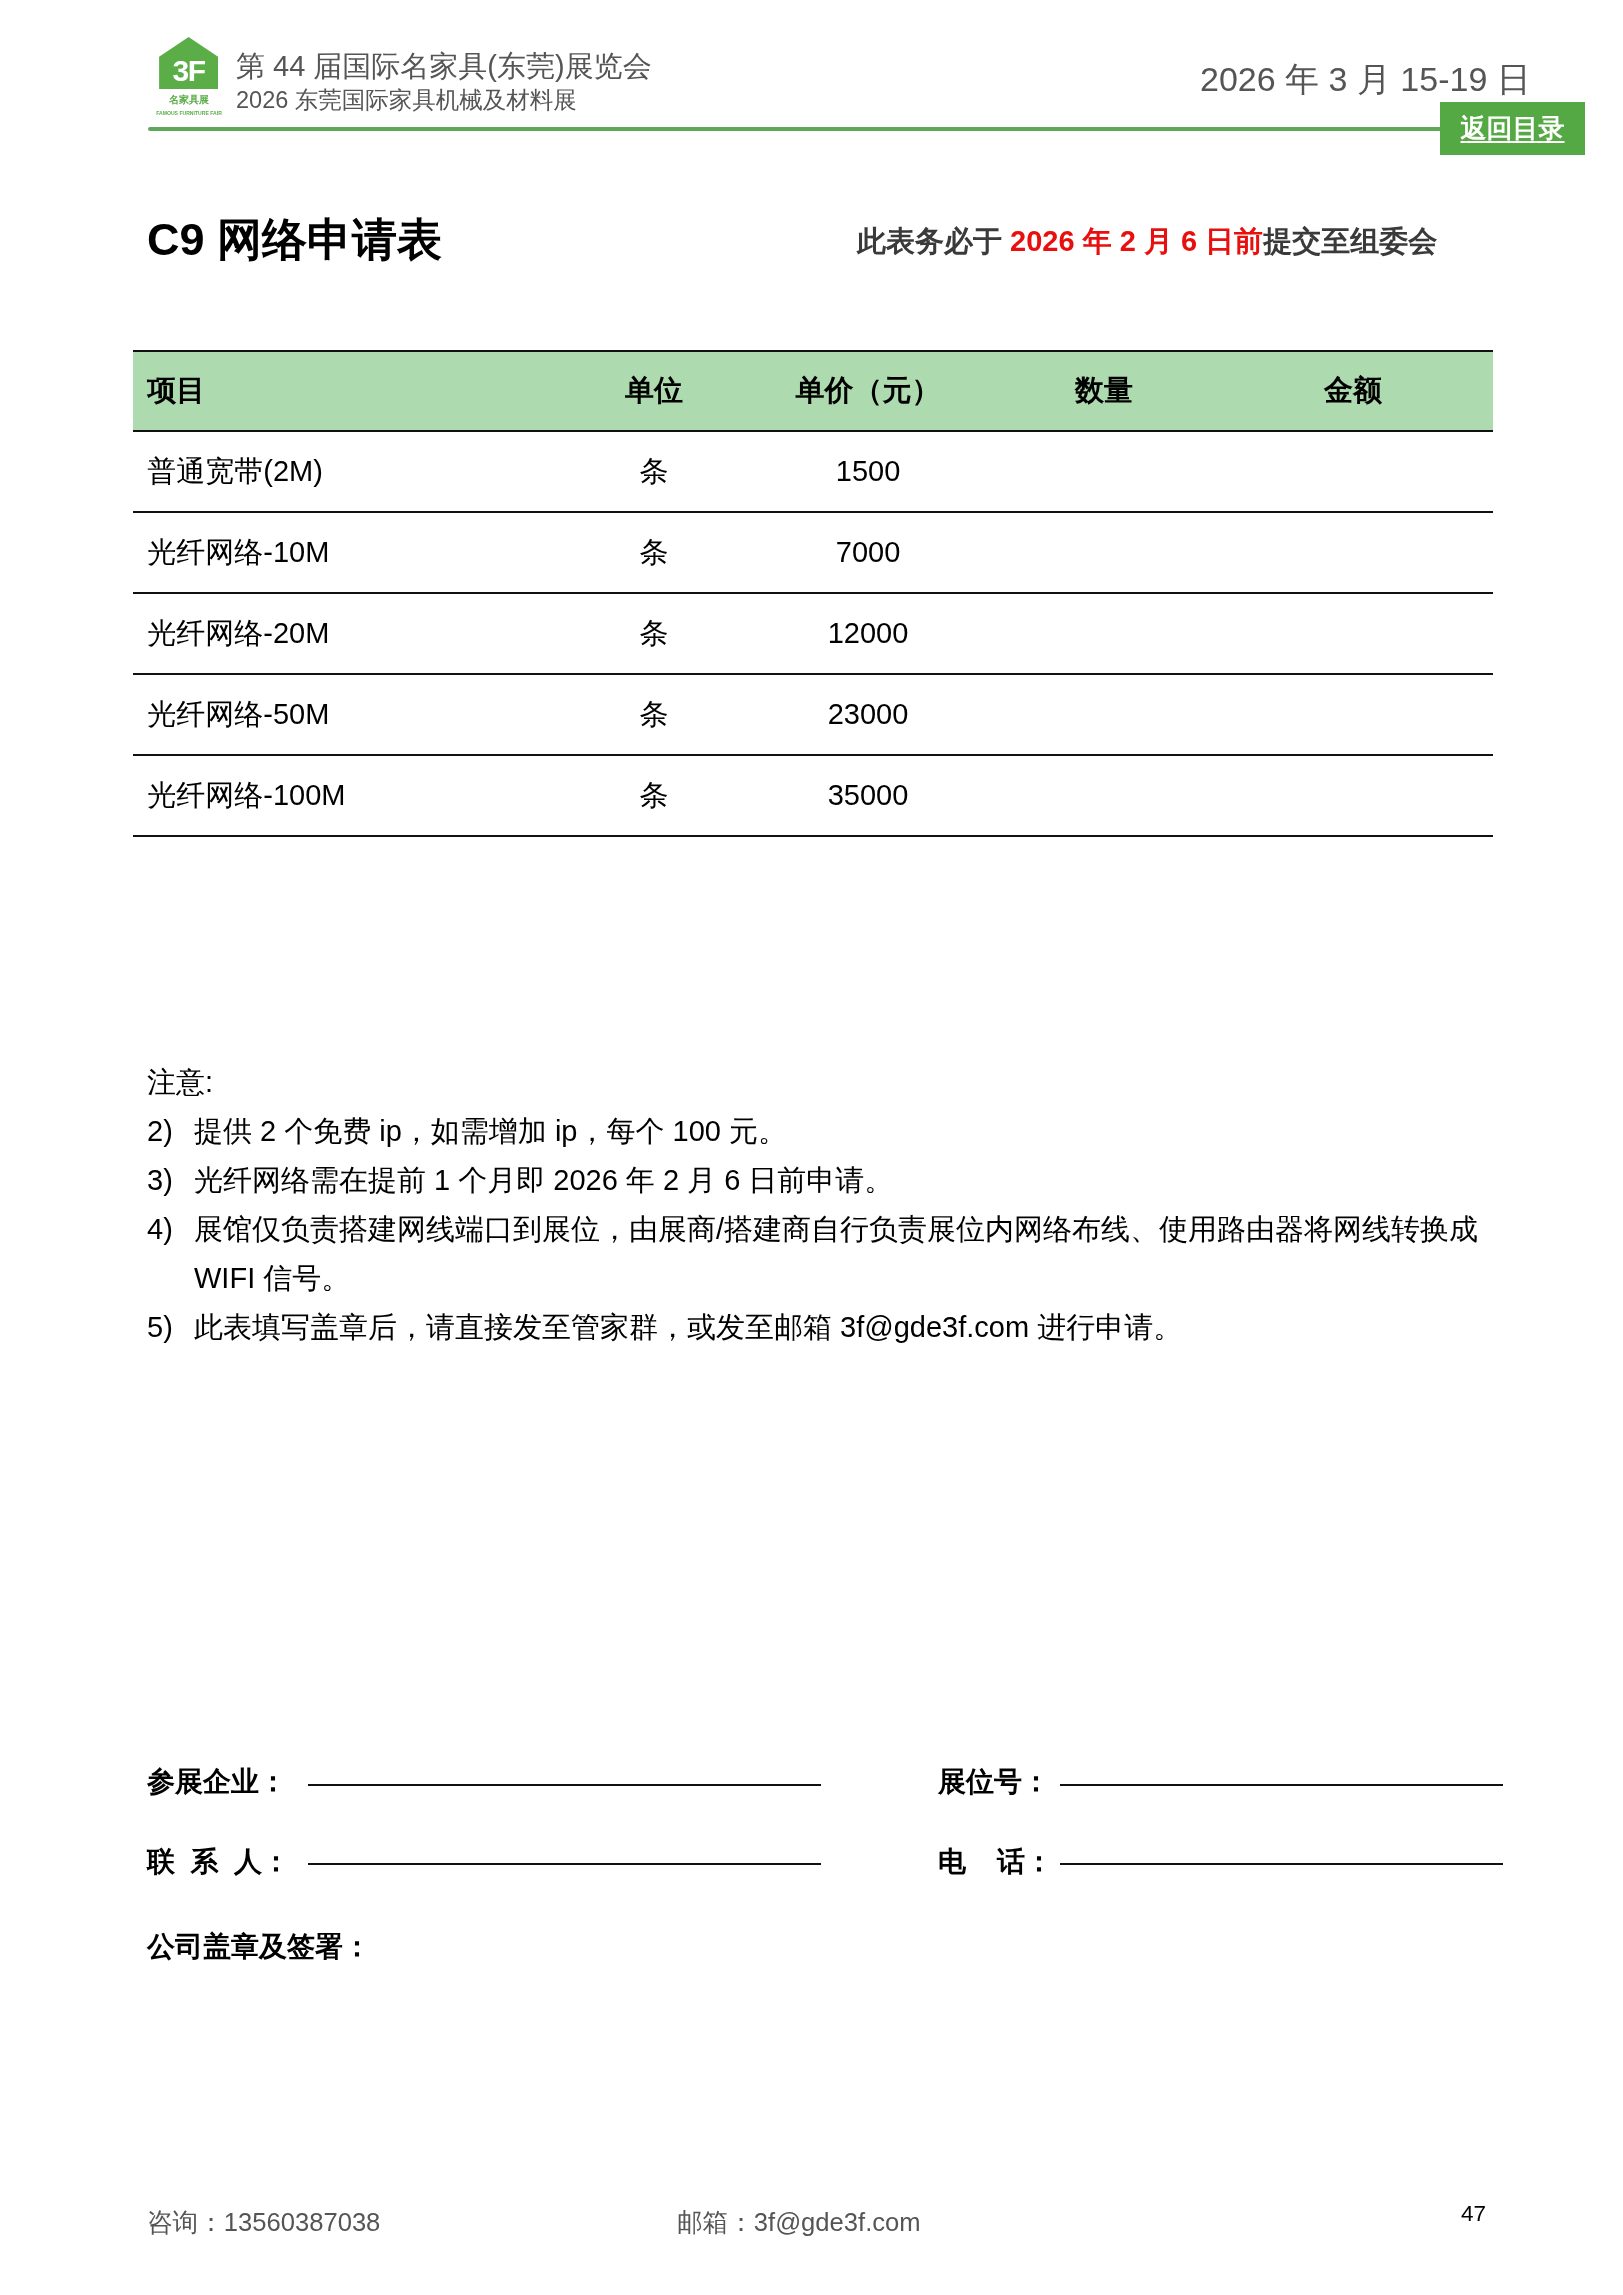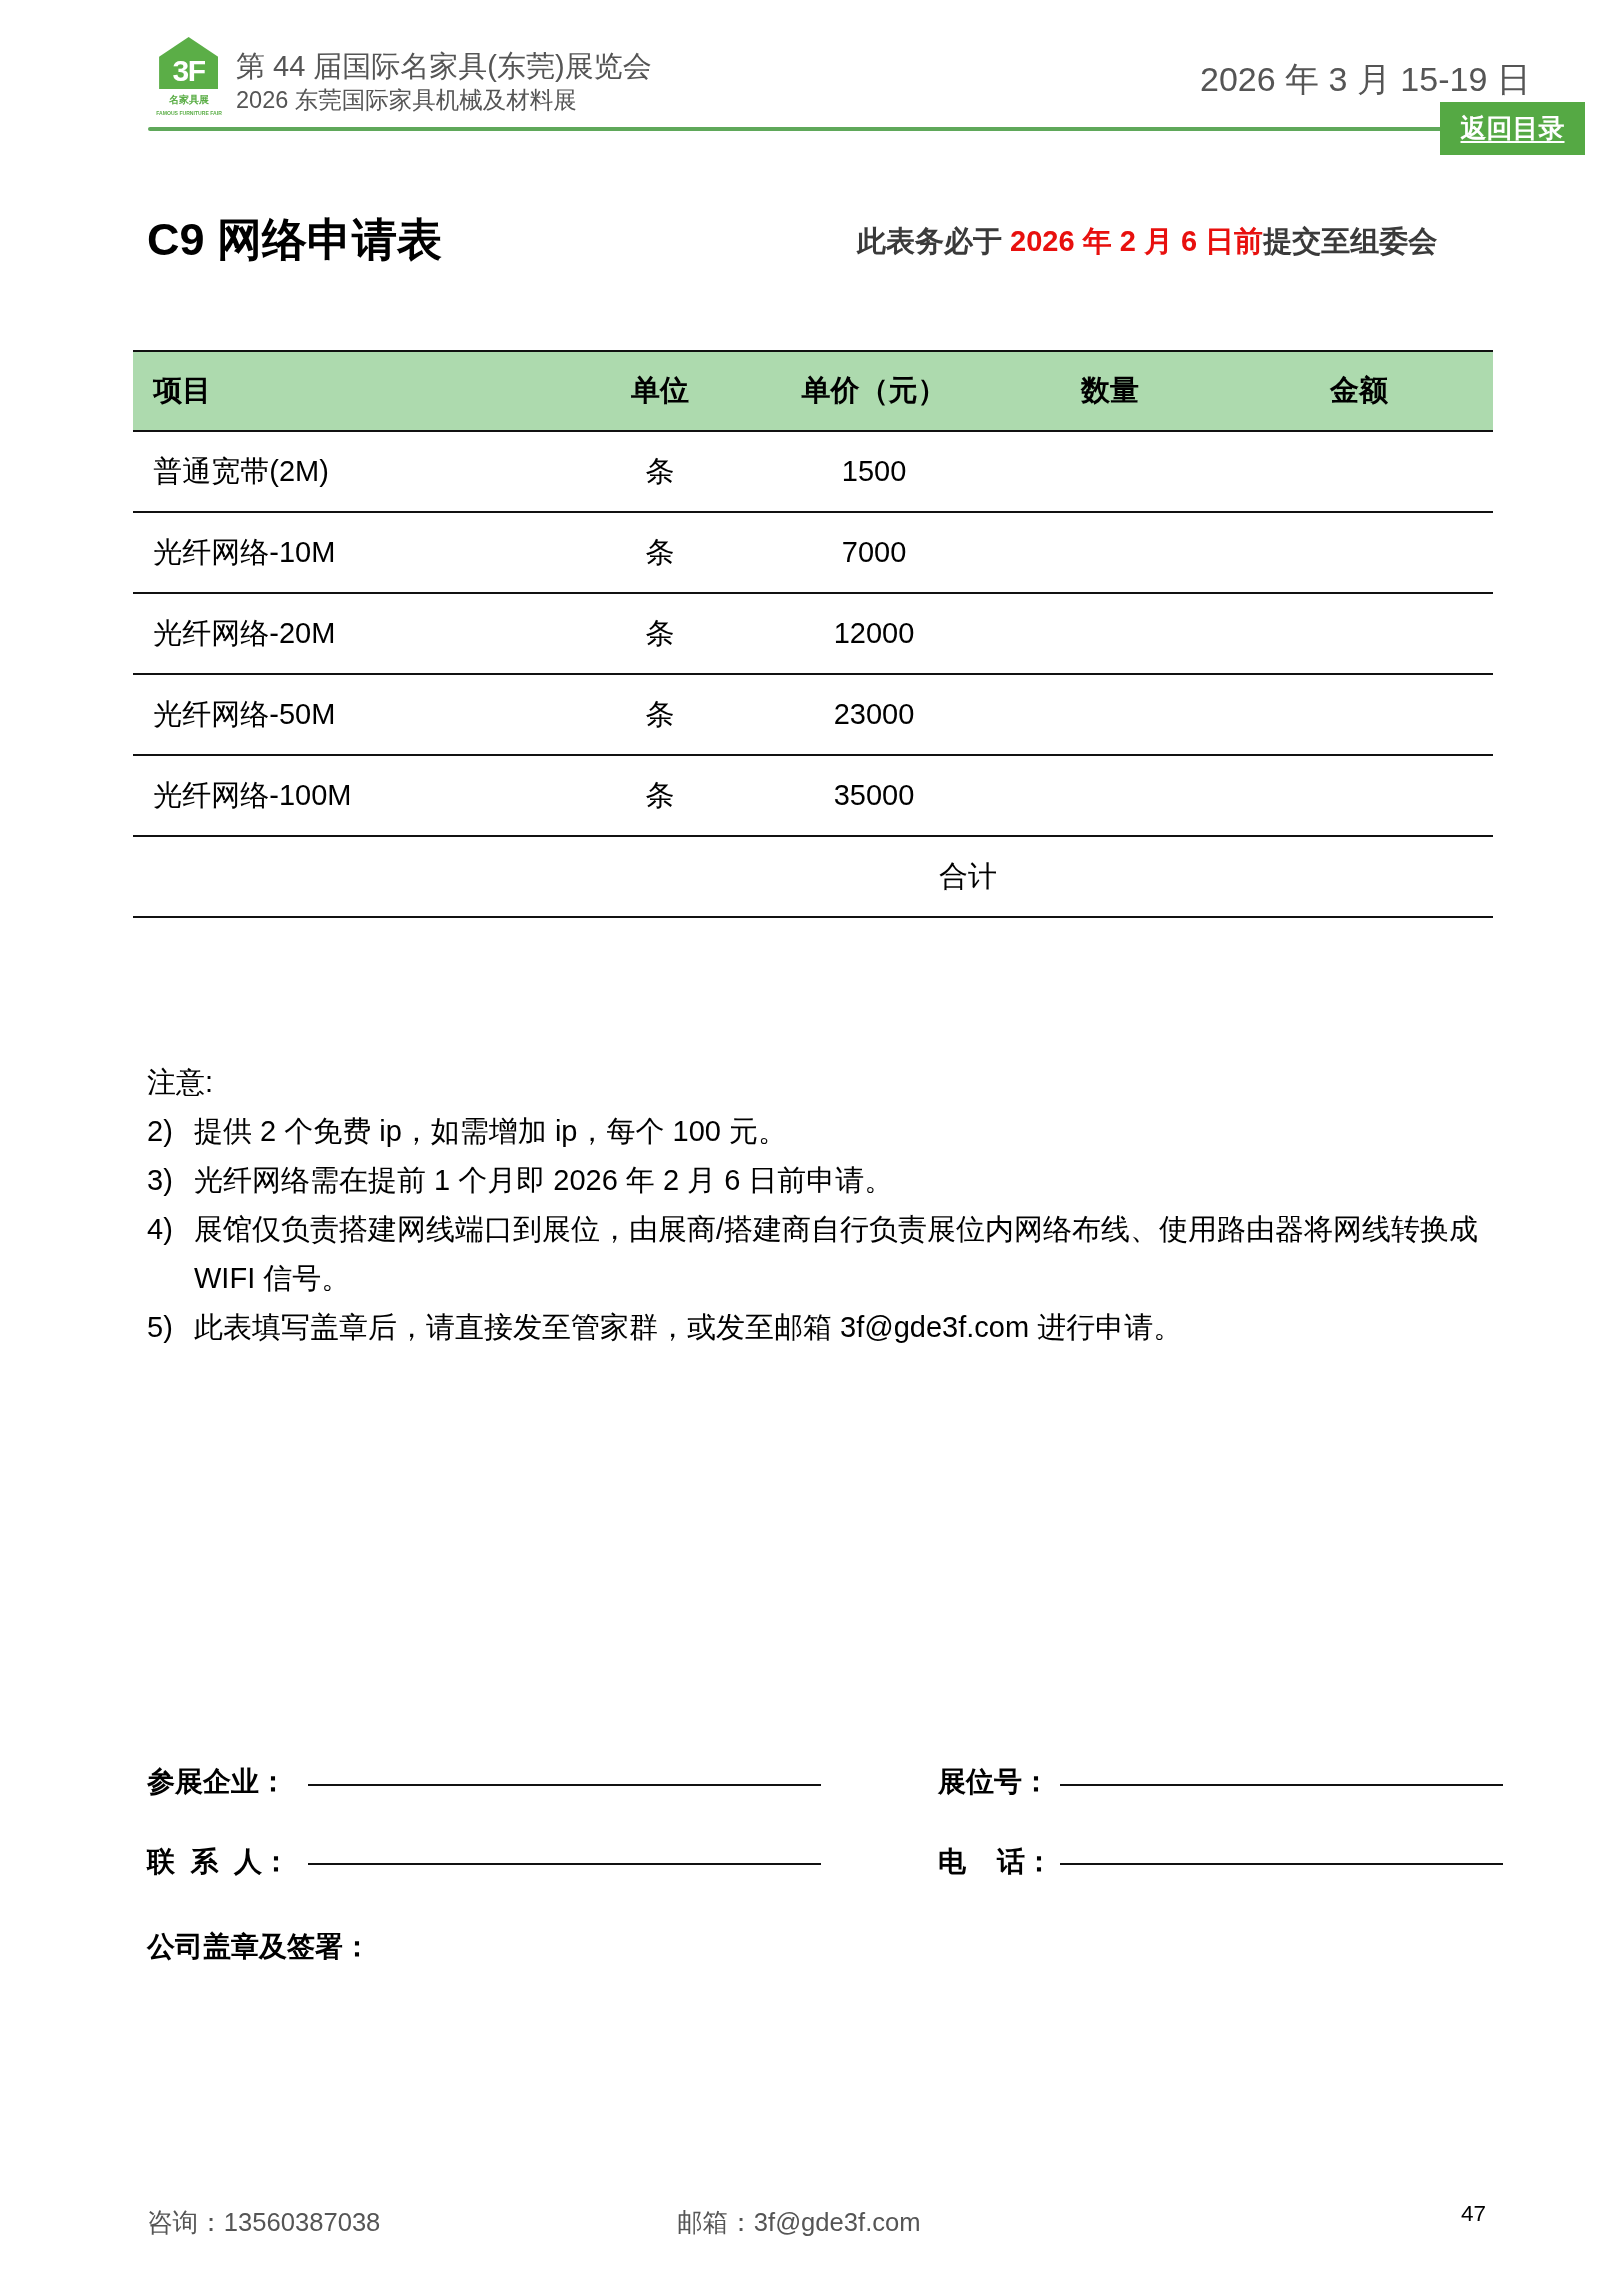--- a/index.html
+++ b/index.html
@@ -17,21 +17,21 @@
   .hdr-line{left:148px;top:127px;width:1309px;height:4.1px;background:#5FA85A;border-radius:2px;}
   .back-btn{left:1440px;top:102px;width:145px;height:53px;background:#55A944;color:#fff;font-weight:bold;font-size:26px;line-height:53px;text-align:center;text-decoration:underline;text-underline-offset:4.1px;cursor:pointer;}
   
   .page-title{left:147px;top:214px;font-size:45px;font-weight:bold;line-height:51px;white-space:nowrap;}
   .deadline{left:857px;top:224px;font-size:29px;font-weight:bold;color:#3a3a3a;line-height:34px;white-space:nowrap;}
   .deadline .red{color:#E8100E;}
   
   .tbl{left:133px;top:350px;width:1360px;}
   .tbl .row{position:relative;height:81px;border-bottom:2.6px solid #111;box-sizing:border-box;}
   .tbl .head{background:#ADDAAE;border-top:2.6px solid #111;height:82px;}
-  .tbl .cell{position:absolute;top:0;height:100%;display:flex;align-items:center;font-size:29px;white-space:nowrap;margin-left:6px;}
+  .tbl .cell{position:absolute;top:0;height:100%;display:flex;align-items:center;font-size:29px;white-space:nowrap;}
   .tbl .head .cell{font-weight:bold;}
   .c-item{left:14.3px;}
   .c-unit{left:521px;width:0;justify-content:center;}
   .c-price{left:735px;width:0;justify-content:center;}
   .c-qty{left:971px;width:0;justify-content:center;}
   .c-amt{left:1220px;width:0;justify-content:center;}
   .c-total{left:829px;width:0;justify-content:center;}
   
   .notes{left:147px;top:1058px;font-size:29px;line-height:49px;}
   .notes .line{white-space:nowrap;height:49px;}
@@ -100,24 +100,20 @@
     <div class="cell c-qty"></div>
     <div class="cell c-amt"></div>
   </div>
   <div class="row">
     <div class="cell c-item">光纤网络-100M</div>
     <div class="cell c-unit">条</div>
     <div class="cell c-price">35000</div>
     <div class="cell c-qty"></div>
     <div class="cell c-amt"></div>
   </div>
-  <div class="row">
-    <div class="cell c-total">合计</div>
-    <div class="cell c-amt"></div>
-  </div>
 </div>
 
 <div class="abs notes">
   <div class="line">注意:</div>
   <div class="line"><span class="num">2)</span><span>提供 2 个免费 ip，如需增加 ip，每个 100 元。</span></div>
   <div class="line"><span class="num">3)</span><span>光纤网络需在提前 1 个月即  2026 年 2 月 6 日前申请。</span></div>
   <div class="line"><span class="num">4)</span><span>展馆仅负责搭建网线端口到展位，由展商/搭建商自行负责展位内网络布线、使用路由器将网线转换成</span></div>
   <div class="line cont">WIFI 信号。</div>
   <div class="line"><span class="num">5)</span><span>此表填写盖章后，请直接发至管家群，或发至邮箱 3f@gde3f.com 进行申请。</span></div>
 </div>

